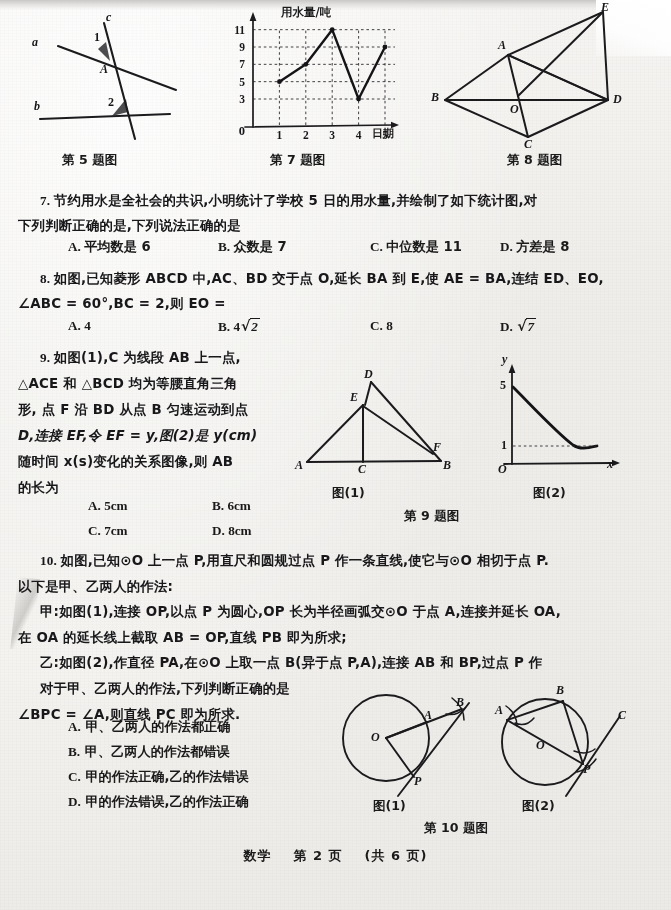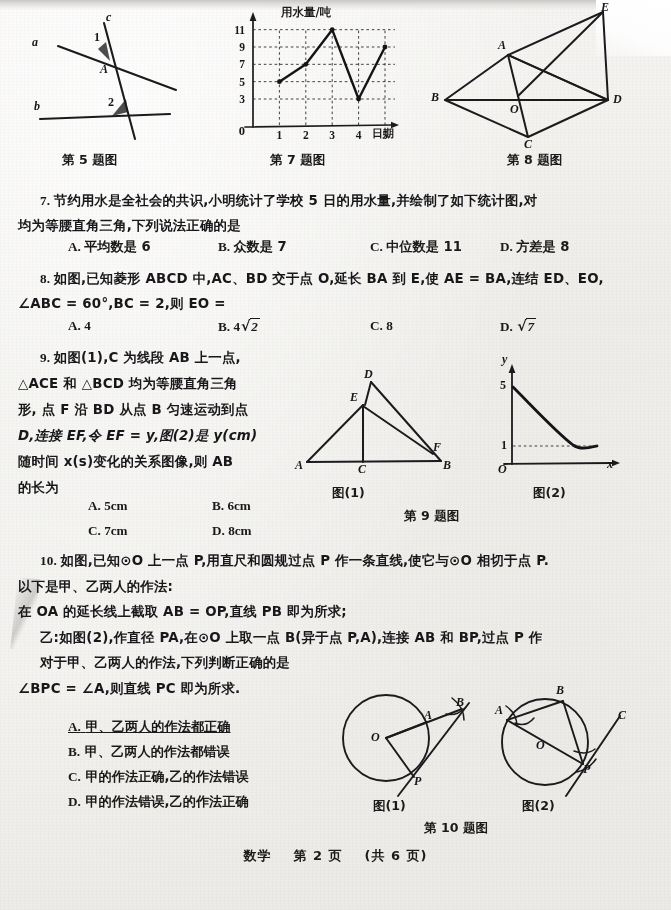--- a/index.html
+++ b/index.html
@@ -177,21 +177,21 @@
   <span class="lbl" style="left:6px;top:90px;">B</span>
   <span class="lbl" style="left:85px;top:102px;">O</span>
   <span class="lbl" style="left:188px;top:92px;">D</span>
   <span class="lbl" style="left:99px;top:137px;">C</span>
 </div>
 <div class="cap" style="left:507px;top:152px;">第 8 题图</div>
 
 <div class="q" style="left:40px;top:188px;width:598px;">
   <div><span class="optL">7.</span>
     <span class="cjk">节约用水是全社会的共识,小明统计了学校 5 日的用水量,并绘制了如下统计图,对</span></div>
-  <div style="margin-left:-22px;"><span class="cjk">均为等腰直角三角,下列说法正确的是</span></div>
+  <div style="margin-left:-22px;"><span class="cjk">下列判断正确的是,下列说法正确的是</span></div>
 </div>
 <div class="opts" style="left:40px;top:238px;width:600px;height:22px;">
   <div class="opt" style="left:28px;top:0;">
     <span class="optL">A.</span>
     <span class="cjk">平均数是 6</span></div>
   <div class="opt" style="left:178px;top:0;">
     <span class="optL">B.</span>
     <span class="cjk">众数是 7</span></div>
   <div class="opt" style="left:330px;top:0;">
     <span class="optL">C.</span>
@@ -286,27 +286,28 @@
   <span class="lbl" style="left:6px;top:26px;font-style:normal;">5</span>
   <span class="lbl" style="left:7px;top:86px;font-style:normal;">1</span>
 </div>
 <div class="cap2" style="left:533px;top:485px;">图(2)</div>
 <div class="cap" style="left:404px;top:508px;">第 9 题图</div>
 
 <div class="q" style="left:40px;top:548px;width:608px;line-height:25.6px;">
   <div><span class="optL">10.</span>
     <span class="cjk">如图,已知⊙O 上一点 P,用直尺和圆规过点 P 作一条直线,使它与⊙O 相切于点 P.</span></div>
   <div style="margin-left:-22px;"><span class="cjk">以下是甲、乙两人的作法:</span></div>
+  <div style="margin-left:0px;"><span class="cjk">甲:如图(1),连接 OP,以点 P 为圆心,OP 长为半径画弧交⊙O 于点 A,连接并延长 OA,</span></div>
   <div style="margin-left:-22px;"><span class="cjk">在 OA 的延长线上截取 AB = OP,直线 PB 即为所求;</span></div>
   <div style="margin-left:0px;"><span class="cjk">乙:如图(2),作直径 PA,在⊙O 上取一点 B(异于点 P,A),连接 AB 和 BP,过点 P 作</span></div>
   <div style="margin-left:0px;"><span class="cjk">对于甲、乙两人的作法,下列判断正确的是</span></div>
   <div style="margin-left:-22px;"><span class="cjk">∠BPC = ∠A,则直线 PC 即为所求.</span></div>
 </div>
 <div class="opts" style="left:40px;top:718px;width:330px;height:100px;">
-  <div class="opt cjk" style="left:28px;top:0;font-size:13.2px;text-decoration:underline;">
+  <div class="opt cjk" style="left:28px;top:0;font-size:13.2px;">
     <span class="optL">A.</span>
     <span>甲、乙两人的作法都正确</span></div>
   <div class="opt cjk" style="left:28px;top:25px;font-size:13.2px;">
     <span class="optL">B.</span>
     <span>甲、乙两人的作法都错误</span></div>
   <div class="opt cjk" style="left:28px;top:50px;font-size:13.2px;">
     <span class="optL">C.</span>
     <span>甲的作法正确,乙的作法错误</span></div>
   <div class="opt cjk" style="left:28px;top:75px;font-size:13.2px;">
     <span class="optL">D.</span>

